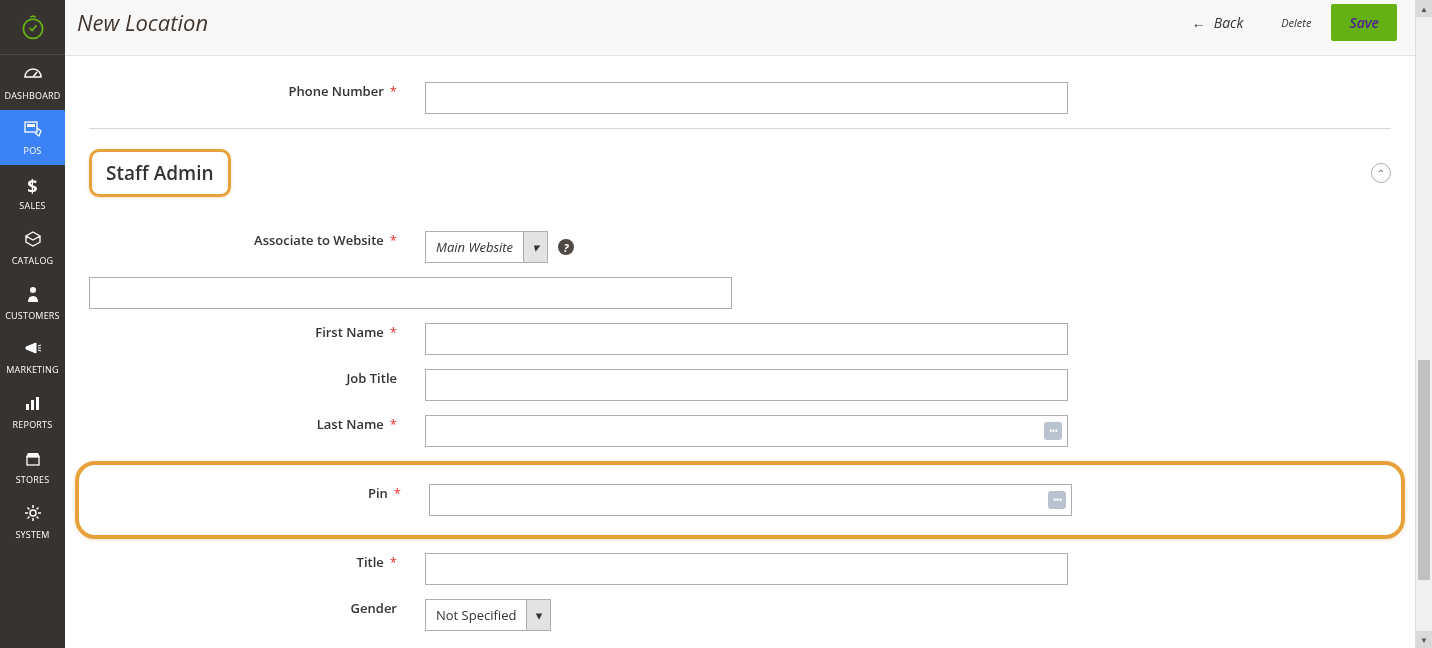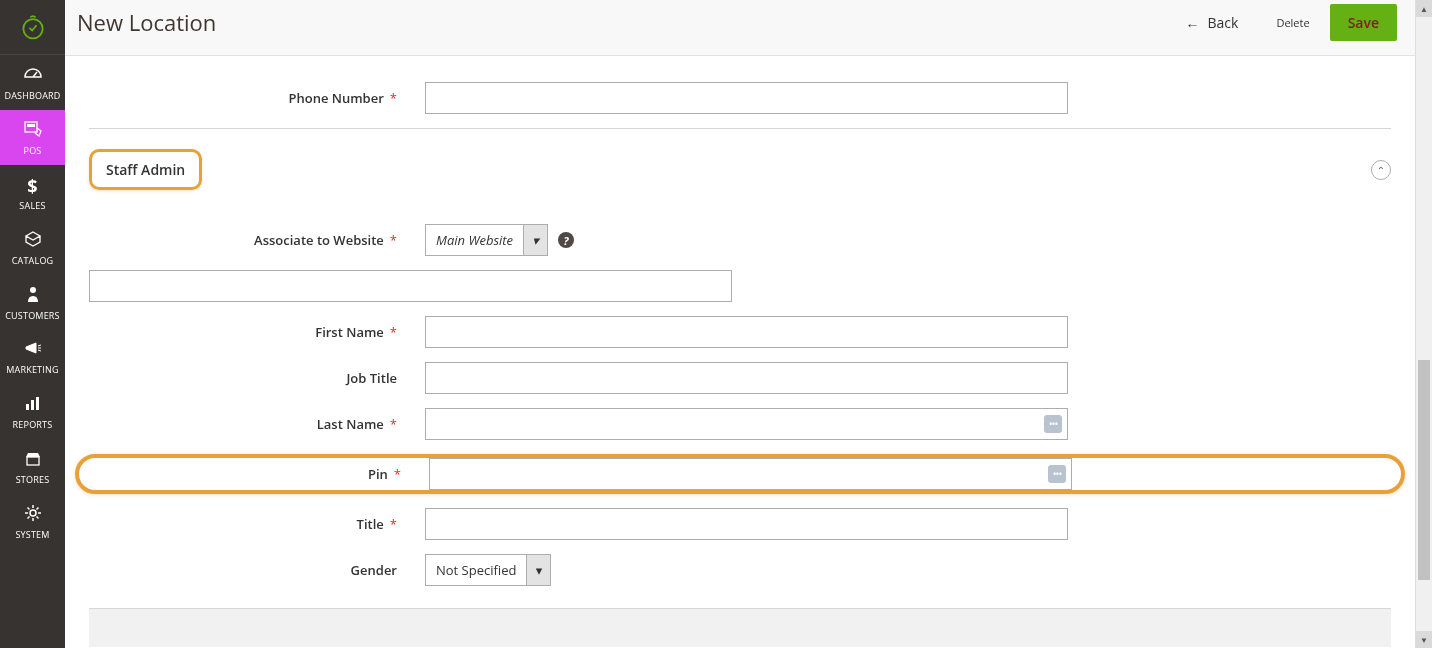--- a/index.html
+++ b/index.html
@@ -36,21 +36,21 @@
 .sidebar-item {
   display: flex;
   flex-direction: column;
   align-items: center;
   justify-content: center;
   padding: 9px 2px;
   color: #fff;
   cursor: pointer;
   text-align: center;
 }
-.sidebar-item.active { background: #d946ef; }
+.sidebar-item.active { background: #3b82f6; }
 .sidebar-item .icon { font-size: 18px; margin-bottom: 3px; }
 .sidebar-item .label {
   font-size: 9px;
   text-transform: uppercase;
   line-height: 1.1;
   letter-spacing: 0.2px;
 }
 
 .main {
   flex: 1;
@@ -60,20 +60,21 @@
   background: #fff;
 }
 .header {
   height: 56px;
   background: #f8f8f8;
   border-bottom: 1px solid #e3e3e3;
   display: flex;
   align-items: center;
   padding: 0 18px 11px 12px;
   flex-shrink: 0;
+  font-style: italic;
 }
 .page-title {
   font-size: 22px;
   font-weight: 400;
   color: #41362f;
 }
 .header-actions {
   margin-left: auto;
   display: flex;
   align-items: center;
@@ -89,36 +90,36 @@
   color: #333;
 }
 .btn-delete {
   padding: 8px 18px;
   cursor: pointer;
   font-size: 11px;
   color: #333;
 }
 .btn-save {
   background: #65b012;
-  color: #7f1d1d;
+  color: #4c1d95;
   padding: 9px 18px;
   font-size: 14px;
   border-radius: 2px;
   cursor: pointer;
   font-weight: 600;
 }
 
 .content {
   flex: 1;
   overflow-y: auto;
   padding: 0 24px 0 24px;
 }
 .form-row {
   display: flex;
-  align-items: center;
+  align-items: flex-start;
   margin-bottom: 14px;
 }
 .form-label {
   width: 336px;
   text-align: right;
   padding-right: 28px;
   font-size: 13px;
   color: #333;
   font-weight: 600;
 }
@@ -193,42 +194,42 @@
 .section-header {
   display: flex;
   align-items: center;
   margin-bottom: 34px;
   position: relative;
 }
 .section-title-highlight {
   border: 3px solid #e8a13a;
   border-radius: 10px;
   padding: 8px 14px;
-  font-size: 14px;
+  font-size: 19px;
   font-weight: 600;
   color: #333;
   box-shadow: 0 1px 3px rgba(232,161,58,0.3);
 }
 .collapse-toggle {
   margin-left: auto;
   width: 20px;
   height: 20px;
   border: 1px solid #adadad;
   border-radius: 50%;
   display: flex;
   align-items: center;
   justify-content: center;
   cursor: pointer;
   font-size: 10px;
   color: #666;
 }
 .pin-highlight {
   border: 4px solid #e8a13a;
   border-radius: 20px;
-  padding: 0 10px;
+  padding: 19px 10px;
   margin-left: -14px;
   margin-right: -14px;
   box-shadow: 0 1px 4px rgba(232,161,58,0.3);
 }
 .footer-sep {
   border-top: 1px solid #d6d6d6;
   margin: 22px 0 0 0;
 }
 .footer {
   text-align: center;

